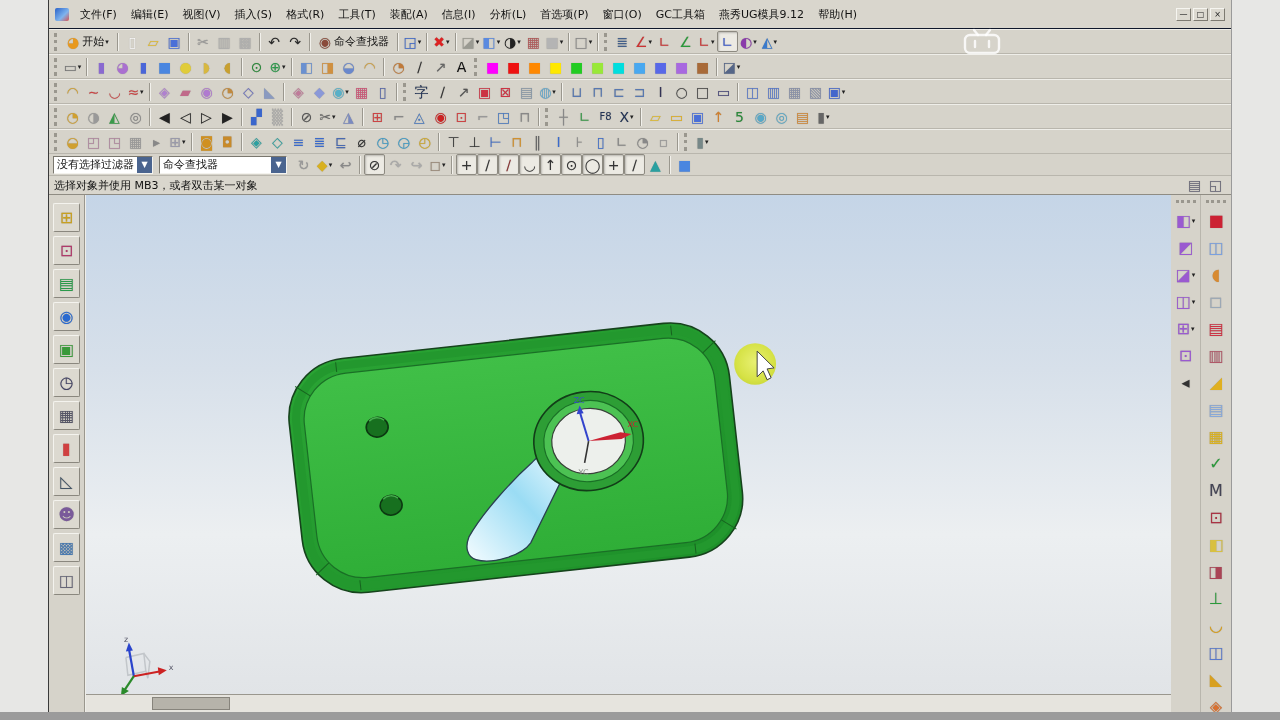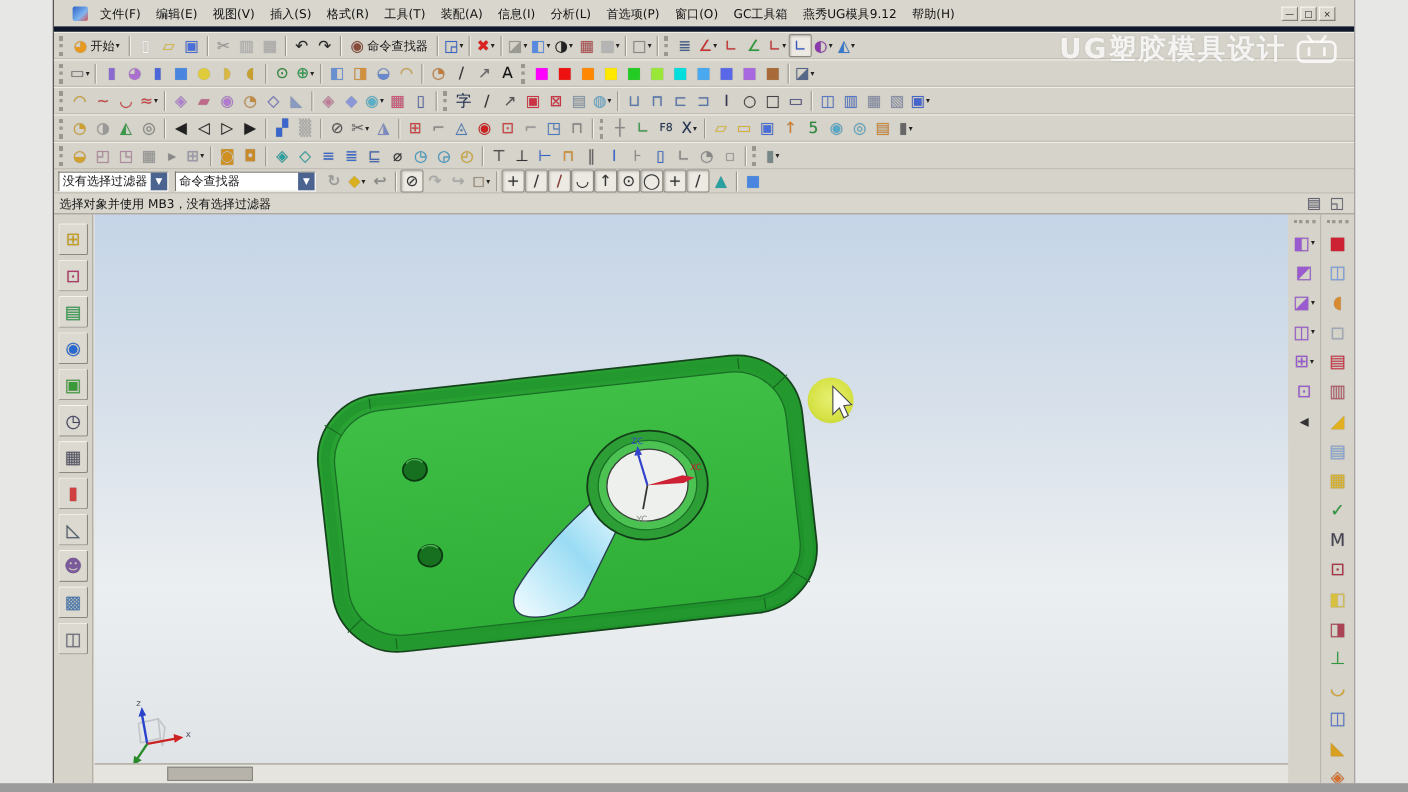--- a/index.html
+++ b/index.html
@@ -3,21 +3,21 @@
 <meta charset="utf-8">
 <style>
   html,body{margin:0;padding:0;background:#e7e7e5;}
   *{box-sizing:border-box;font-family:"DejaVu Sans","Liberation Sans",sans-serif;}
   .screen{position:relative;width:1280px;height:720px;overflow:hidden;background:#e7e7e5;}
   .window{position:absolute;left:48px;top:0;width:1184px;height:712px;background:#d6d3ca;
           border-left:1px solid #3a3a3a;border-right:1px solid #9a9a9a;display:flex;flex-direction:column;}
   .bottomband{position:absolute;left:0;top:712px;width:1280px;height:8px;background:#9b9b9b;}
 
   
-  .menubar{display:flex;align-items:center;height:29px;background:#d9d6cd;border-bottom:5px solid #0f172a;font-size:11px;color:#111;padding:0 13px;flex:0 0 auto;}
+  .menubar{display:flex;align-items:center;height:29px;background:#d9d6cd;border-bottom:1px solid #0f172a;font-size:11px;color:#111;padding:0 2px;flex:0 0 auto;}
   .appicon{width:14px;height:13px;background:linear-gradient(135deg,#2a62c8,#7fb4ee 60%,#d9534f);border-radius:2px;margin:0 4px;flex:0 0 auto;}
   .menu-item{padding:0 7px;white-space:nowrap;}
   .winbtns{margin-left:auto;display:flex;gap:2px;padding-right:4px;}
   .wbtn{width:15px;height:13px;font-size:8px;line-height:11px;text-align:center;background:#dcd9d0;
         border:1px solid;border-color:#f6f5f0 #7d7a71 #7d7a71 #f6f5f0;color:#222;}
 
   
   .trow{display:flex;align-items:center;padding:1px 3px;background:#d6d3ca;border-top:1px solid #efeee9;border-bottom:1px solid #b9b6ad;flex:0 0 auto;flex-wrap:nowrap;overflow:hidden;}
   .ticon{display:inline-flex;align-items:center;justify-content:center;flex:0 0 auto;width:21px;height:21px;border:1px solid transparent;border-radius:2px;}
   .ticon b{font-weight:normal;font-style:normal;font-size:14px;line-height:1;text-shadow:0 0 1px rgba(0,0,0,.28);}
@@ -61,21 +61,20 @@
   .watermark{position:absolute;left:914px;top:28px;display:flex;align-items:center;gap:8px;z-index:60;pointer-events:none;
              color:rgba(255,255,255,.82);font-size:25px;font-weight:bold;letter-spacing:2px;text-shadow:0 0 2px rgba(120,120,120,.25);}
 </style>
 </head>
 <body>
 
 <div class="screen">
   <div class="window">
 
     <div class="watermark">
-      <span>UG塑胶模具设计</span>
       <svg width="38" height="27" viewBox="0 0 38 27">
         <g stroke="rgba(255,255,255,.82)" stroke-width="2.4" fill="none" stroke-linecap="round">
           <rect x="2" y="7" width="34" height="18" rx="5"></rect>
           <line x1="11" y1="2" x2="15" y2="7"></line>
           <line x1="27" y1="2" x2="23" y2="7"></line>
           <line x1="12" y1="13" x2="12" y2="19"></line>
           <line x1="26" y1="13" x2="26" y2="19"></line>
         </g>
       </svg>
     </div>
@@ -694,21 +693,21 @@
             <b style="color: rgb(42, 160, 160);">▲</b>
           </span>
           <i class="tsep"></i>
           <span class="ticon">
             <b style="color: rgb(74, 134, 224);">■</b>
           </span>
         </div>
     </div>
 
     <div class="promptbar">
-      <span>选择对象并使用 MB3，没有选择过滤器</span>
+      <span>选择对象并使用 MB3，或者双击某一对象</span>
       <span class="picons">
           <span class="ticon">
             <b style="color: rgb(102, 102, 119);">▤</b>
           </span>
           <span class="ticon">
             <b style="color: rgb(102, 102, 119);">◱</b>
           </span>
         </span>
     </div>
 

